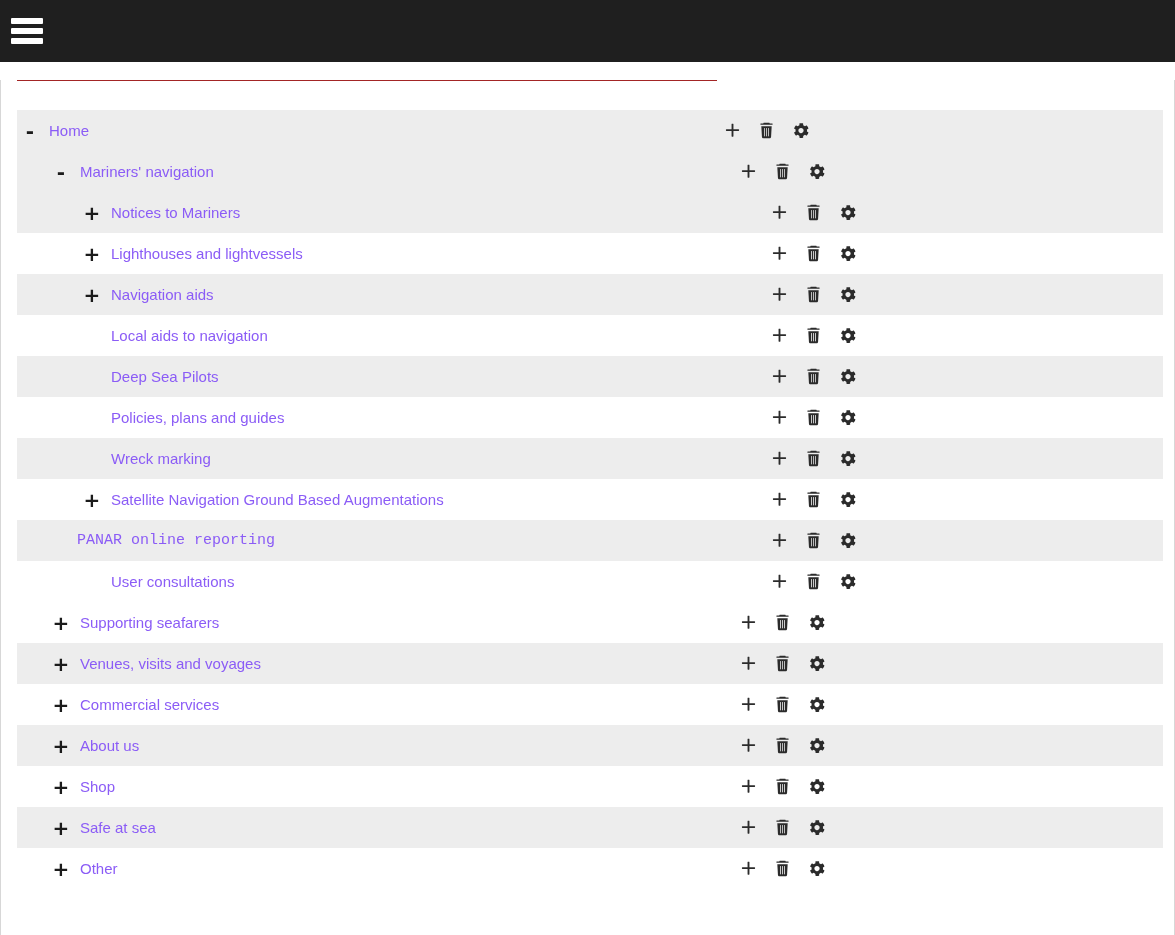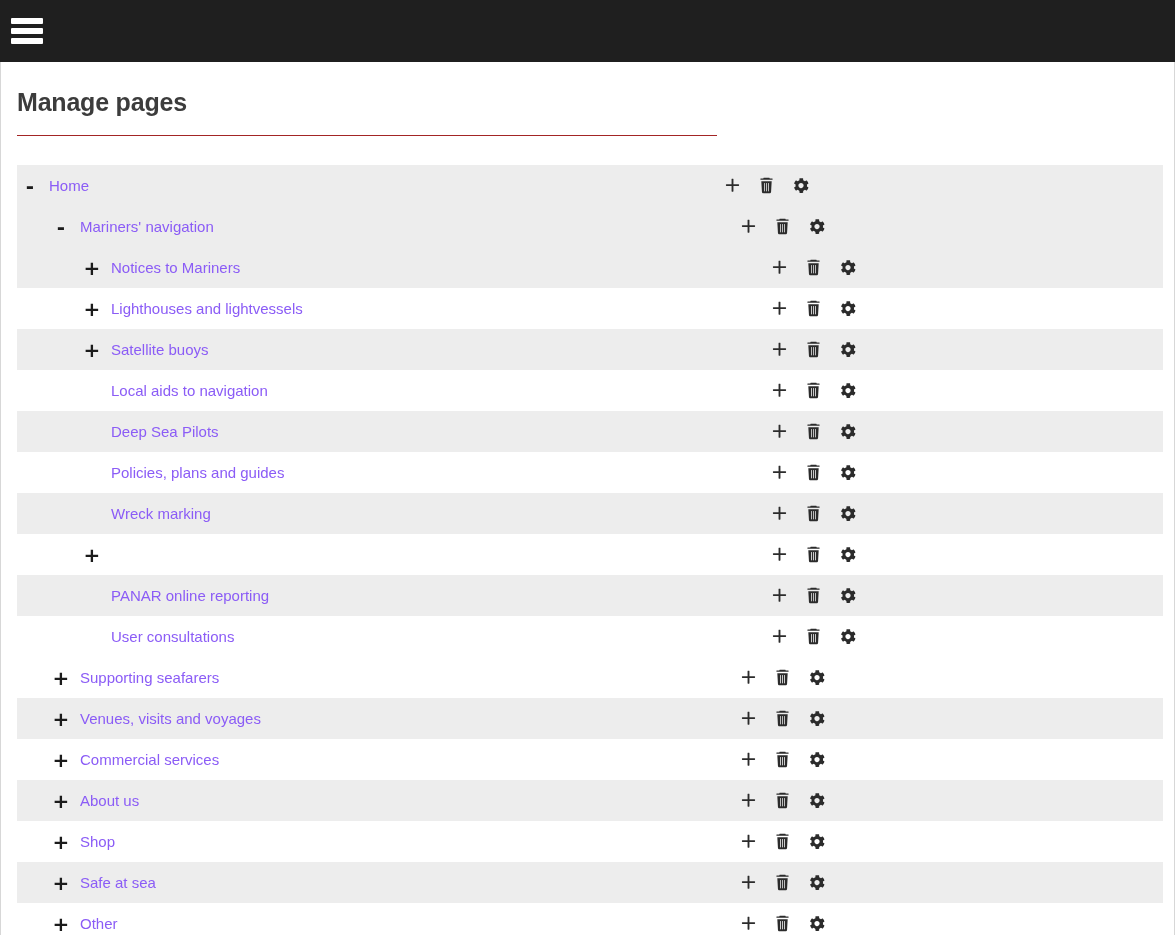--- a/index.html
+++ b/index.html
@@ -142,21 +142,20 @@
 
 <div class="topbar">
   <div class="hamburger">
     <span></span>
     <span></span>
     <span></span>
   </div>
 </div>
 
 <div class="page">
-  <h1 class="page-title">Manage pages</h1>
   <div class="title-rule"></div>
 
   <div class="tree" id="tree-root">
       <div class="row odd" style="padding-left: 0px;">
         <div class="band" style="left: 0px; background: rgb(237, 237, 237);"></div>
         <span class="toggle">-</span>
         <span class="label">Home</span>
         <div class="actions" style="left: 707px;">
           <span class="act">
             <svg width="15" height="15" viewBox="0 0 448 512" aria-hidden="true">
@@ -237,21 +236,21 @@
           <span class="act">
             <svg width="16" height="16" viewBox="0 0 512 512" aria-hidden="true">
               <path fill="#2b2b2b" d="M487 315l-42-24c4-22 4-45 0-67l42-24c5-3 7-9 5-14-11-33-29-63-52-88-4-4-10-5-15-2l-42 24c-17-15-37-26-58-33V38c0-6-4-11-9-12-34-8-69-7-101 0-6 1-10 6-10 12v49c-21 7-41 18-58 33l-42-24c-5-3-11-2-15 2-23 25-41 55-52 88-2 5 0 11 5 14l42 24c-4 22-4 45 0 67l-42 24c-5 3-7 9-5 14 11 33 29 63 52 88 4 4 10 5 15 2l42-24c17 15 37 26 58 33v49c0 6 4 11 10 12 34 8 69 7 101 0 5-1 9-6 9-12v-49c21-7 41-18 58-33l42 24c5 3 11 2 15-2 23-25 41-55 52-88 2-5 0-11-5-14zM256 340c-46 0-84-38-84-84s38-84 84-84 84 38 84 84-38 84-84 84z"></path>
             </svg>
           </span>
         </div>
       </div>
       <div class="row odd" style="padding-left: 62px;">
         <div class="band" style="left: 62px; background: rgb(237, 237, 237);"></div>
         <span class="toggle">+</span>
-        <span class="label">Satellite buoys</span>
+        <span class="label">Navigation aids</span>
         <div class="actions" style="left: 754px;">
           <span class="act">
             <svg width="15" height="15" viewBox="0 0 448 512" aria-hidden="true">
               <path fill="#2b2b2b" d="M432 192H256V16c0-9-7-16-16-16h-32c-9 0-16 7-16 16v176H16c-9 0-16 7-16 16v32c0 9 7 16 16 16h176v176c0 9 7 16 16 16h32c9 0 16-7 16-16V256h176c9 0 16-7 16-16v-32c0-9-7-16-16-16z"></path>
             </svg>
           </span>
           <span class="act">
             <svg width="15" height="16" viewBox="0 0 448 512" aria-hidden="true">
               <path fill="#2b2b2b" d="M135 0h178l14 28 75 0c13 0 23 10 23 23s-10 23-23 23H46c-13 0-23-10-23-23s10-23 23-23l75 0zM58 117h332l-20 345c-1 28-24 50-52 50H130c-28 0-51-22-52-50zM160 176c-7 0-12 5-12 12v246c0 7 5 12 12 12s12-5 12-12V188c0-7-5-12-12-12zm64 0c-7 0-12 5-12 12v246c0 7 5 12 12 12s12-5 12-12V188c0-7-5-12-12-12zm64 0c-7 0-12 5-12 12v246c0 7 5 12 12 12s12-5 12-12V188c0-7-5-12-12-12z"></path>
             </svg>
@@ -347,39 +346,40 @@
           <span class="act">
             <svg width="16" height="16" viewBox="0 0 512 512" aria-hidden="true">
               <path fill="#2b2b2b" d="M487 315l-42-24c4-22 4-45 0-67l42-24c5-3 7-9 5-14-11-33-29-63-52-88-4-4-10-5-15-2l-42 24c-17-15-37-26-58-33V38c0-6-4-11-9-12-34-8-69-7-101 0-6 1-10 6-10 12v49c-21 7-41 18-58 33l-42-24c-5-3-11-2-15 2-23 25-41 55-52 88-2 5 0 11 5 14l42 24c-4 22-4 45 0 67l-42 24c-5 3-7 9-5 14 11 33 29 63 52 88 4 4 10 5 15 2l42-24c17 15 37 26 58 33v49c0 6 4 11 10 12 34 8 69 7 101 0 5-1 9-6 9-12v-49c21-7 41-18 58-33l42 24c5 3 11 2 15-2 23-25 41-55 52-88 2-5 0-11-5-14zM256 340c-46 0-84-38-84-84s38-84 84-84 84 38 84 84-38 84-84 84z"></path>
             </svg>
           </span>
         </div>
       </div>
       <div class="row even" style="padding-left: 62px;">
         <div class="band" style="left: 62px; background: rgb(255, 255, 255);"></div>
         <span class="toggle">+</span>
-        <div class="actions" style="left: 754px;">
-          <span class="act">
-            <svg width="15" height="15" viewBox="0 0 448 512" aria-hidden="true">
-              <path fill="#2b2b2b" d="M432 192H256V16c0-9-7-16-16-16h-32c-9 0-16 7-16 16v176H16c-9 0-16 7-16 16v32c0 9 7 16 16 16h176v176c0 9 7 16 16 16h32c9 0 16-7 16-16V256h176c9 0 16-7 16-16v-32c0-9-7-16-16-16z"></path>
-            </svg>
-          </span>
-          <span class="act">
-            <svg width="15" height="16" viewBox="0 0 448 512" aria-hidden="true">
-              <path fill="#2b2b2b" d="M135 0h178l14 28 75 0c13 0 23 10 23 23s-10 23-23 23H46c-13 0-23-10-23-23s10-23 23-23l75 0zM58 117h332l-20 345c-1 28-24 50-52 50H130c-28 0-51-22-52-50zM160 176c-7 0-12 5-12 12v246c0 7 5 12 12 12s12-5 12-12V188c0-7-5-12-12-12zm64 0c-7 0-12 5-12 12v246c0 7 5 12 12 12s12-5 12-12V188c0-7-5-12-12-12zm64 0c-7 0-12 5-12 12v246c0 7 5 12 12 12s12-5 12-12V188c0-7-5-12-12-12z"></path>
-            </svg>
-          </span>
-          <span class="act">
-            <svg width="16" height="16" viewBox="0 0 512 512" aria-hidden="true">
-              <path fill="#2b2b2b" d="M487 315l-42-24c4-22 4-45 0-67l42-24c5-3 7-9 5-14-11-33-29-63-52-88-4-4-10-5-15-2l-42 24c-17-15-37-26-58-33V38c0-6-4-11-9-12-34-8-69-7-101 0-6 1-10 6-10 12v49c-21 7-41 18-58 33l-42-24c-5-3-11-2-15 2-23 25-41 55-52 88-2 5 0 11 5 14l42 24c-4 22-4 45 0 67l-42 24c-5 3-7 9-5 14 11 33 29 63 52 88 4 4 10 5 15 2l42-24c17 15 37 26 58 33v49c0 6 4 11 10 12 34 8 69 7 101 0 5-1 9-6 9-12v-49c21-7 41-18 58-33l42 24c5 3 11 2 15-2 23-25 41-55 52-88 2-5 0-11-5-14zM256 340c-46 0-84-38-84-84s38-84 84-84 84 38 84 84-38 84-84 84z"></path>
-            </svg>
-          </span>
-        </div>
-      </div>
-      <div class="row odd" style="padding-left: 62px;">
+        <span class="label">Satellite Navigation Ground Based Augmentations</span>
+        <div class="actions" style="left: 754px;">
+          <span class="act">
+            <svg width="15" height="15" viewBox="0 0 448 512" aria-hidden="true">
+              <path fill="#2b2b2b" d="M432 192H256V16c0-9-7-16-16-16h-32c-9 0-16 7-16 16v176H16c-9 0-16 7-16 16v32c0 9 7 16 16 16h176v176c0 9 7 16 16 16h32c9 0 16-7 16-16V256h176c9 0 16-7 16-16v-32c0-9-7-16-16-16z"></path>
+            </svg>
+          </span>
+          <span class="act">
+            <svg width="15" height="16" viewBox="0 0 448 512" aria-hidden="true">
+              <path fill="#2b2b2b" d="M135 0h178l14 28 75 0c13 0 23 10 23 23s-10 23-23 23H46c-13 0-23-10-23-23s10-23 23-23l75 0zM58 117h332l-20 345c-1 28-24 50-52 50H130c-28 0-51-22-52-50zM160 176c-7 0-12 5-12 12v246c0 7 5 12 12 12s12-5 12-12V188c0-7-5-12-12-12zm64 0c-7 0-12 5-12 12v246c0 7 5 12 12 12s12-5 12-12V188c0-7-5-12-12-12zm64 0c-7 0-12 5-12 12v246c0 7 5 12 12 12s12-5 12-12V188c0-7-5-12-12-12z"></path>
+            </svg>
+          </span>
+          <span class="act">
+            <svg width="16" height="16" viewBox="0 0 512 512" aria-hidden="true">
+              <path fill="#2b2b2b" d="M487 315l-42-24c4-22 4-45 0-67l42-24c5-3 7-9 5-14-11-33-29-63-52-88-4-4-10-5-15-2l-42 24c-17-15-37-26-58-33V38c0-6-4-11-9-12-34-8-69-7-101 0-6 1-10 6-10 12v49c-21 7-41 18-58 33l-42-24c-5-3-11-2-15 2-23 25-41 55-52 88-2 5 0 11 5 14l42 24c-4 22-4 45 0 67l-42 24c-5 3-7 9-5 14 11 33 29 63 52 88 4 4 10 5 15 2l42-24c17 15 37 26 58 33v49c0 6 4 11 10 12 34 8 69 7 101 0 5-1 9-6 9-12v-49c21-7 41-18 58-33l42 24c5 3 11 2 15-2 23-25 41-55 52-88 2-5 0-11-5-14zM256 340c-46 0-84-38-84-84s38-84 84-84 84 38 84 84-38 84-84 84z"></path>
+            </svg>
+          </span>
+        </div>
+      </div>
+      <div class="row odd" style="padding-left: 28px; font-family: Liberation Mono, monospace;">
         <div class="band" style="left: 62px; background: rgb(237, 237, 237);"></div>
         <span class="toggle empty"></span>
         <span class="label">PANAR online reporting</span>
         <div class="actions" style="left: 754px;">
           <span class="act">
             <svg width="15" height="15" viewBox="0 0 448 512" aria-hidden="true">
               <path fill="#2b2b2b" d="M432 192H256V16c0-9-7-16-16-16h-32c-9 0-16 7-16 16v176H16c-9 0-16 7-16 16v32c0 9 7 16 16 16h176v176c0 9 7 16 16 16h32c9 0 16-7 16-16V256h176c9 0 16-7 16-16v-32c0-9-7-16-16-16z"></path>
             </svg>
           </span>
           <span class="act">

